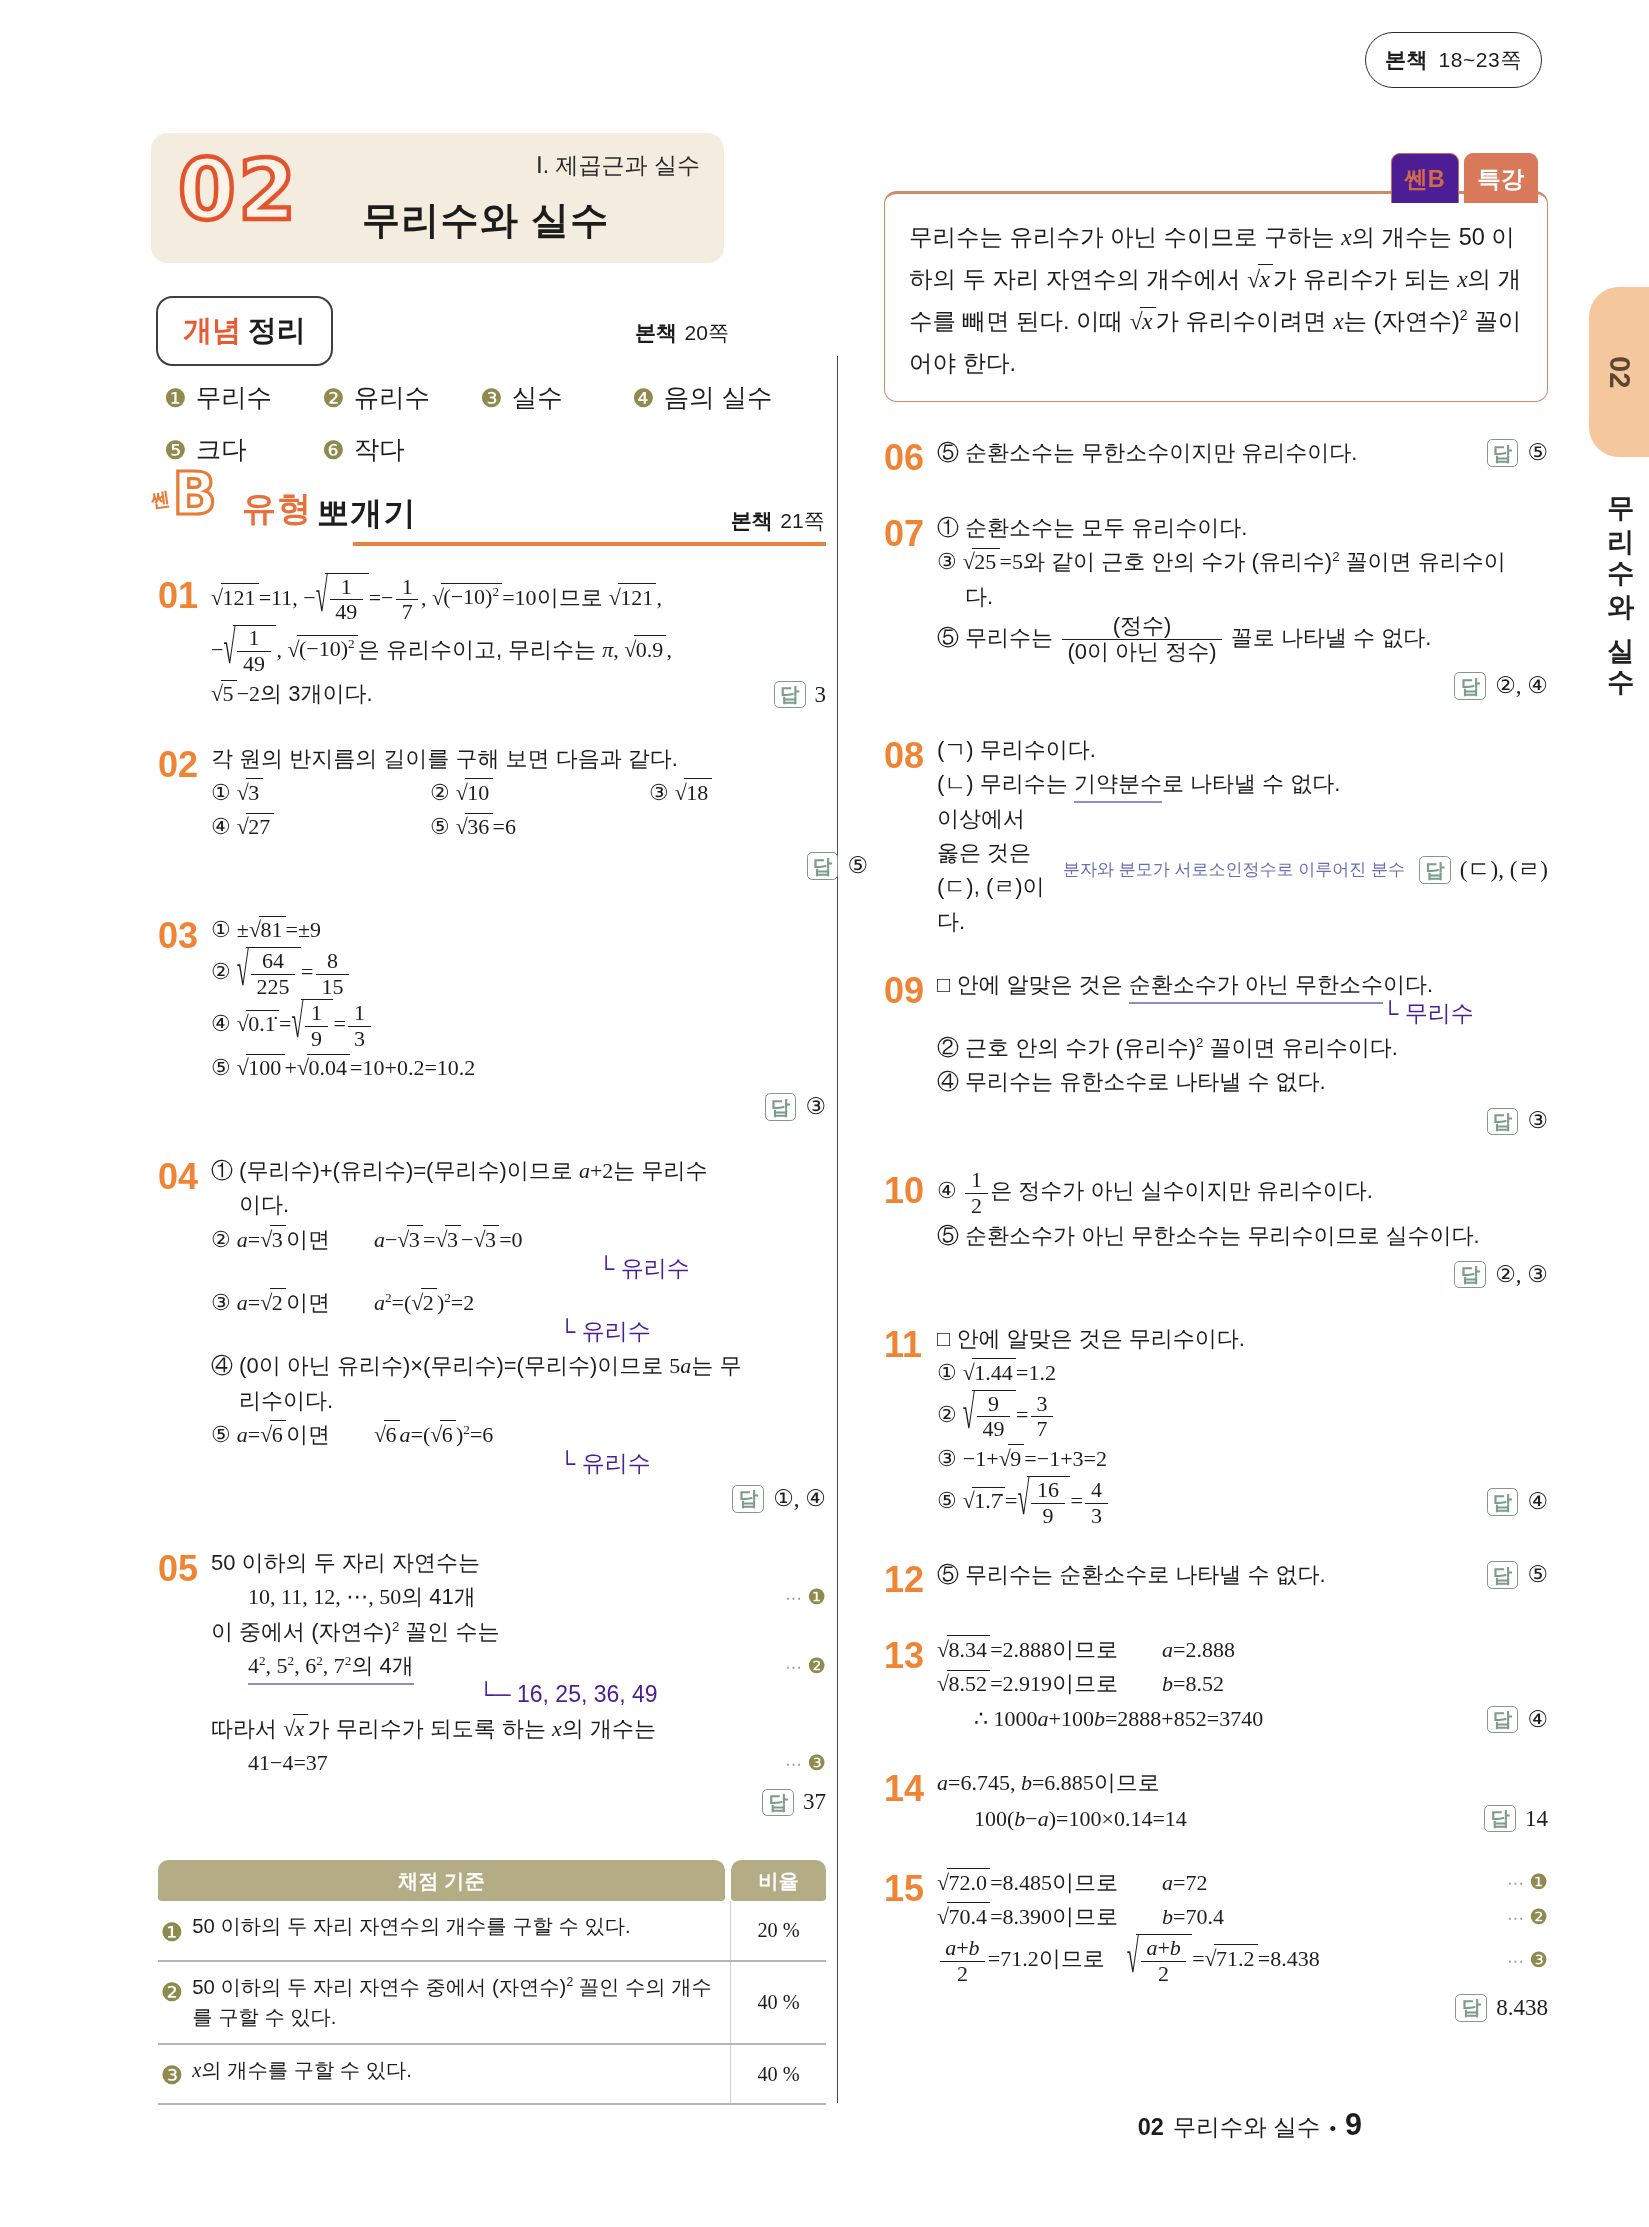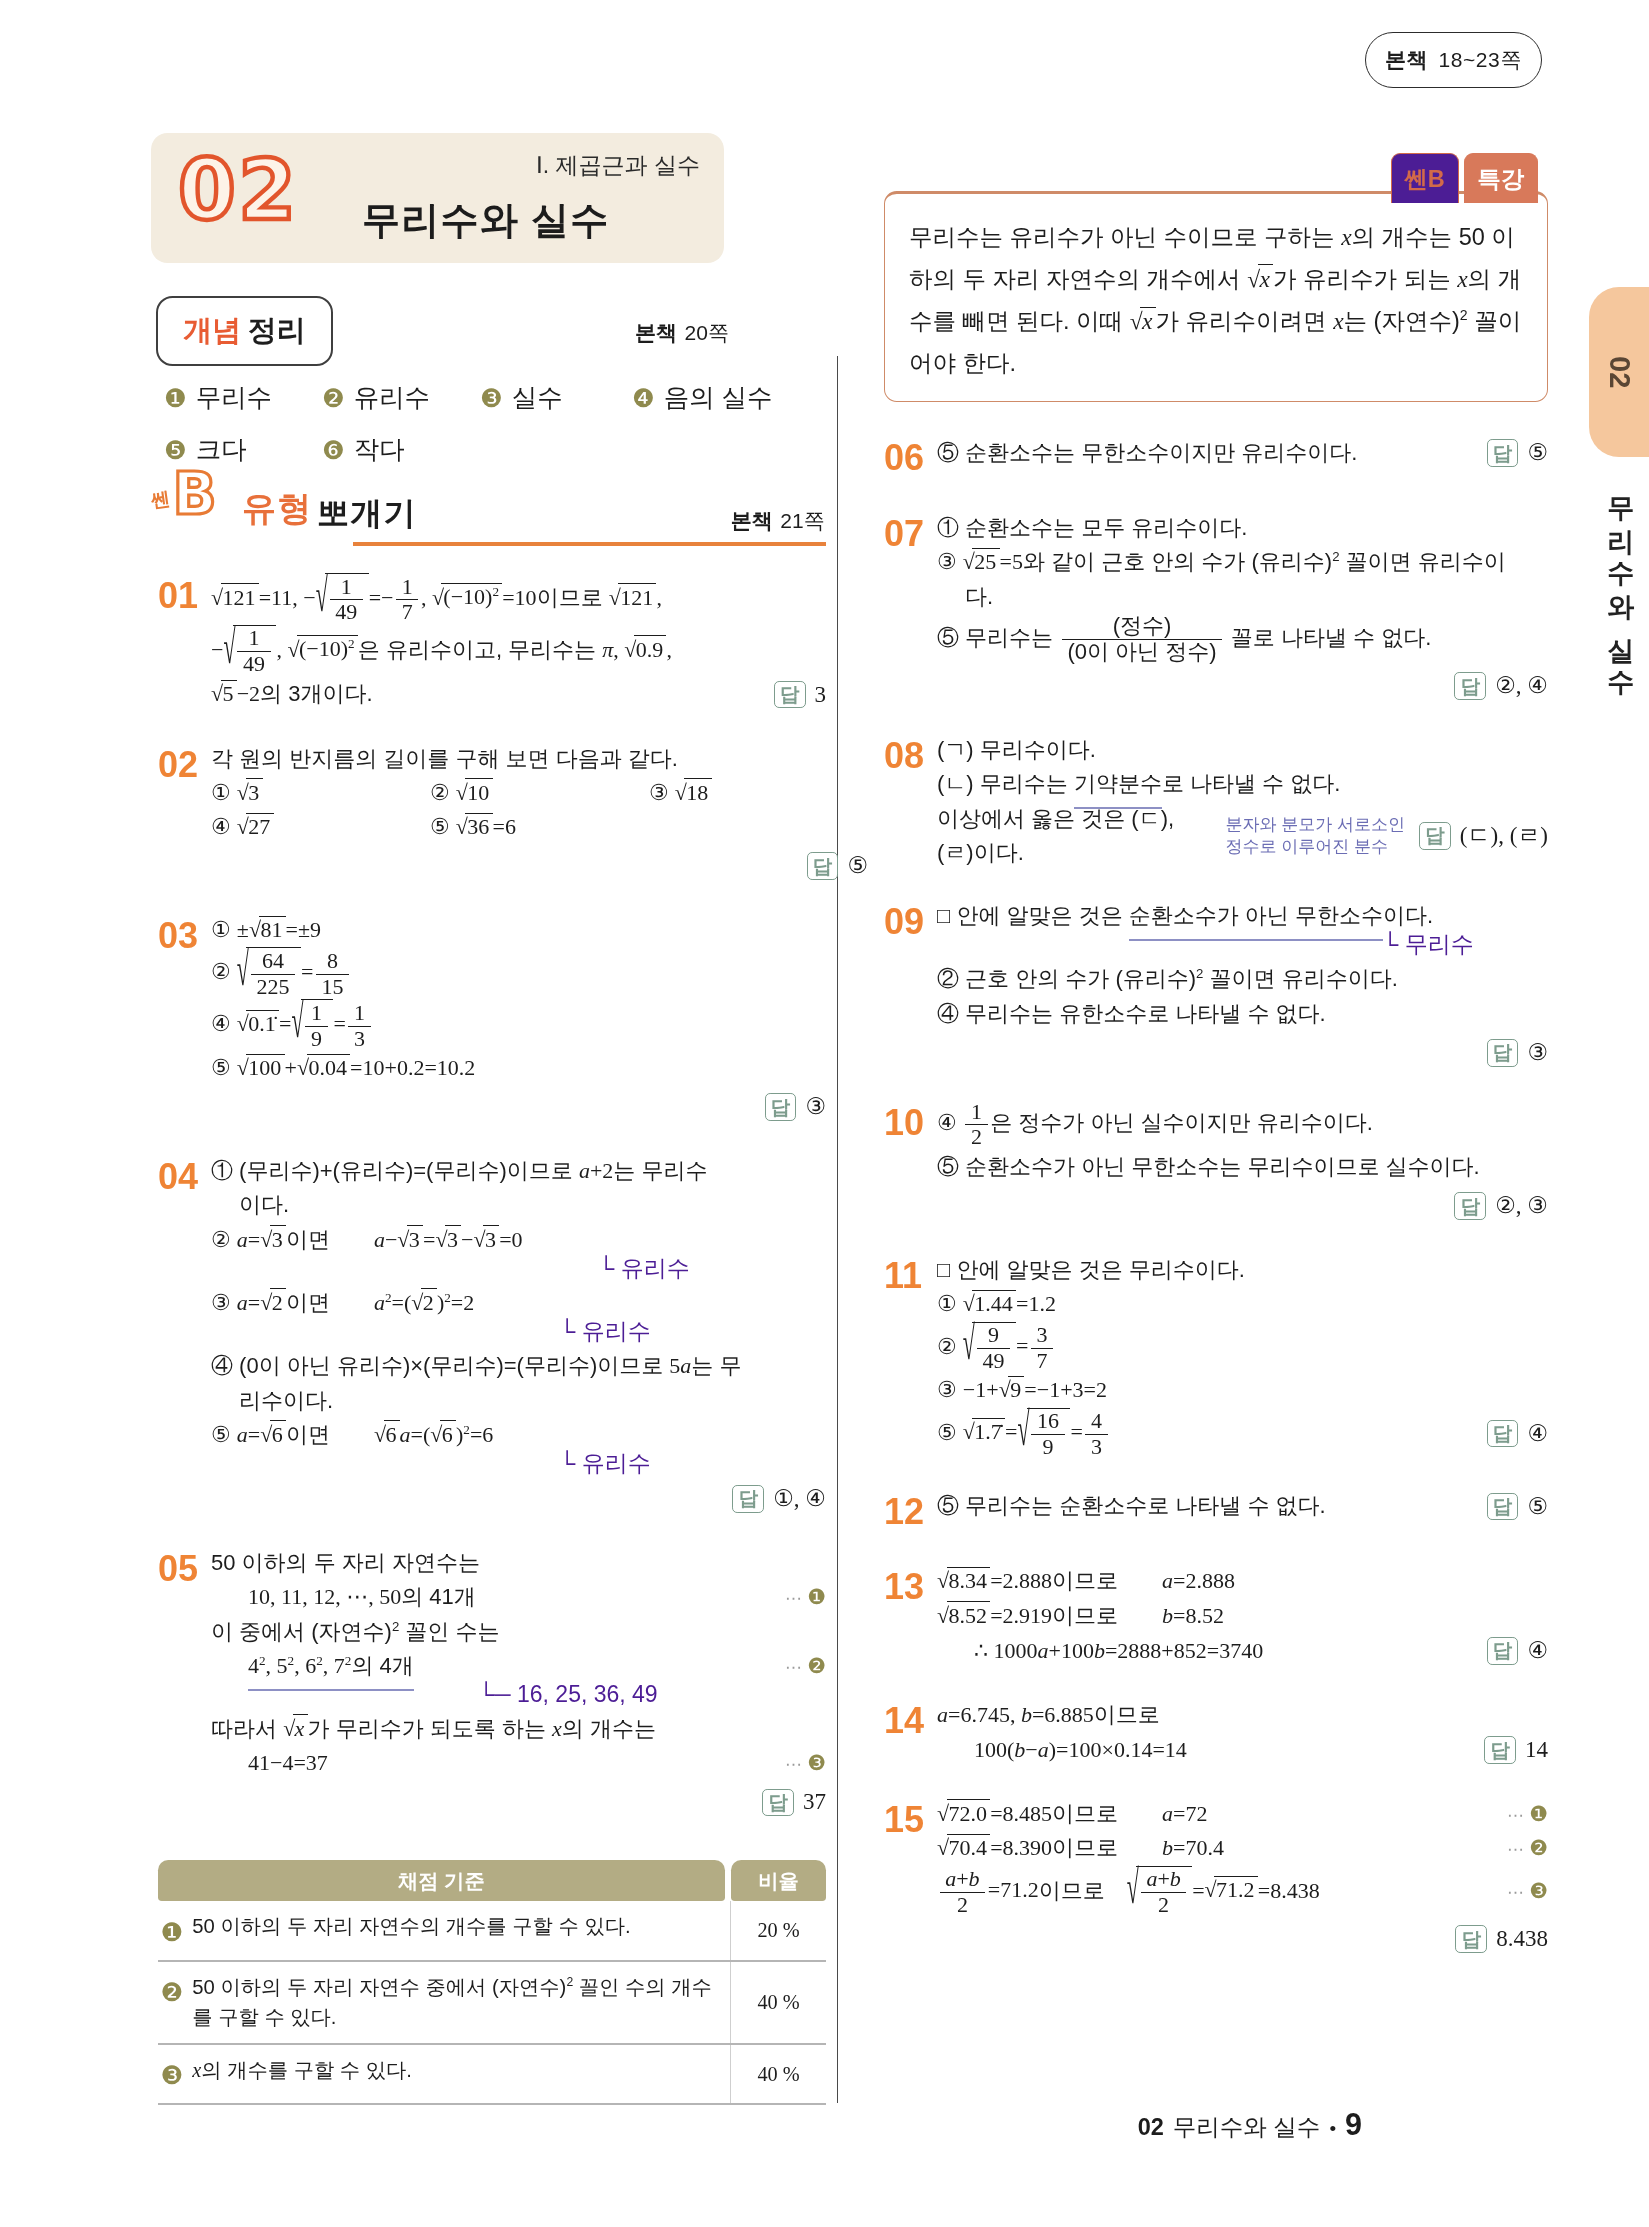--- a/index.html
+++ b/index.html
@@ -11,21 +11,21 @@
   .m{font-family:"Liberation Serif",serif;}
   i{font-family:"Liberation Serif",serif;font-style:italic;}
   sup{font-size:.6em;}
   .sr{white-space:nowrap;}
   .sr .rd{font-style:normal;display:inline-block;}
   .sr .vl{border-top:1.9px solid #1d1d1d;display:inline-block;padding:0.6px 3.2px 0 1.9px;margin-left:-2.5px;line-height:1.18;}
   .srt>.rd{transform:scaleY(2.15);transform-origin:58% 54%;}
   .fr{display:inline-block;vertical-align:middle;text-align:center;line-height:1.12;margin:0 2.5px;}
   .fr b{display:block;font-weight:inherit;padding:0 5.7px;}
   .fr u{display:block;text-decoration:none;border-top:1.9px solid #1d1d1d;padding:0 5.7px;}
-  .ub{border-bottom:2.5px double #8d90c4;padding-bottom:11px;}
+  .ub{border-bottom:2.5px double #8d90c4;padding-bottom:5px;}
   
   .top-badge{position:absolute;top:32px;right:107px;border:1.9px solid #2c2c2c;border-radius:635px;
     padding:13px 19px;font-size:21px;letter-spacing:0.6px;text-align:center;}
   .top-badge b{margin-right:10.2px;}
   .side-num{position:absolute;right:0;top:287px;width:60px;height:170px;background:#f5c79d;
     border-radius:30px 0 0 30px;display:flex;align-items:center;justify-content:center;}
   .side-num span{writing-mode:vertical-rl;font-size:29px;font-weight:700;color:#5a4634;}
   .side-title{position:absolute;right:10.2px;top:478px;writing-mode:vertical-rl;font-size:27px;
     font-weight:600;color:#222;letter-spacing:5.1px;}
   .divider{position:absolute;left:837px;top:356px;height:1747px;width:1.3px;background:#4a4a4a;}
@@ -81,21 +81,21 @@
   .optrow{display:flex;}
   .optrow .opt{width:219px;flex:none;}
   .subline{color:#4c1d95;font-size:23px;line-height:1.2;margin-top:-2.5px;margin-bottom:3.8px;}
   .mk{margin-left:auto;white-space:nowrap;color:#9a9a9a;font-size:17px;padding-left:10.2px;}
   .mk b{color:#8f8a4e;font-size:21px;font-weight:400;margin-left:5.1px;}
   .ansr{margin-left:auto;display:inline-flex;align-items:center;gap:9px;padding-left:14px;white-space:nowrap;}
   .abadge{display:inline-block;border:1.9px solid #7d9c8d;color:#7d9c8d;border-radius:5.1px;
     font-weight:700;font-size:19.7px;line-height:1.2;padding:1.3px 5.1px 0.6px;}
   .ansval{font-family:"Liberation Serif",serif;font-size:23px;}
   .ansline{justify-content:flex-end;margin-top:3.8px;}
-  .note2{display:inline-flex;flex-direction:column;color:#6b6db4;font-size:17px;line-height:1.3;
+  .note2{display:inline-flex;flex-direction:row;color:#6b6db4;font-size:17px;line-height:1.3;
     margin-left:11.4px;white-space:nowrap;}
   
   .crit{margin-top:40px;width:100%;font-size:20.3px;}
   .crit-h{display:flex;gap:6.4px;}
   .crit-h div{background:#b3ac84;color:#fff;font-weight:700;text-align:center;
     padding:6.4px 0;border-radius:10.2px 10.2px 3.8px 3.8px;}
   .crit-h .c1{flex:1;}
   .crit-h .c2{width:95px;}
   .crit-r{display:flex;border-bottom:2.5px double #b5b5b5;align-items:stretch;}
   .crit-r .c1{flex:1;display:flex;gap:9px;padding:10.2px 10.2px 10.2px 2.5px;line-height:1.5;align-items:flex-start;}

